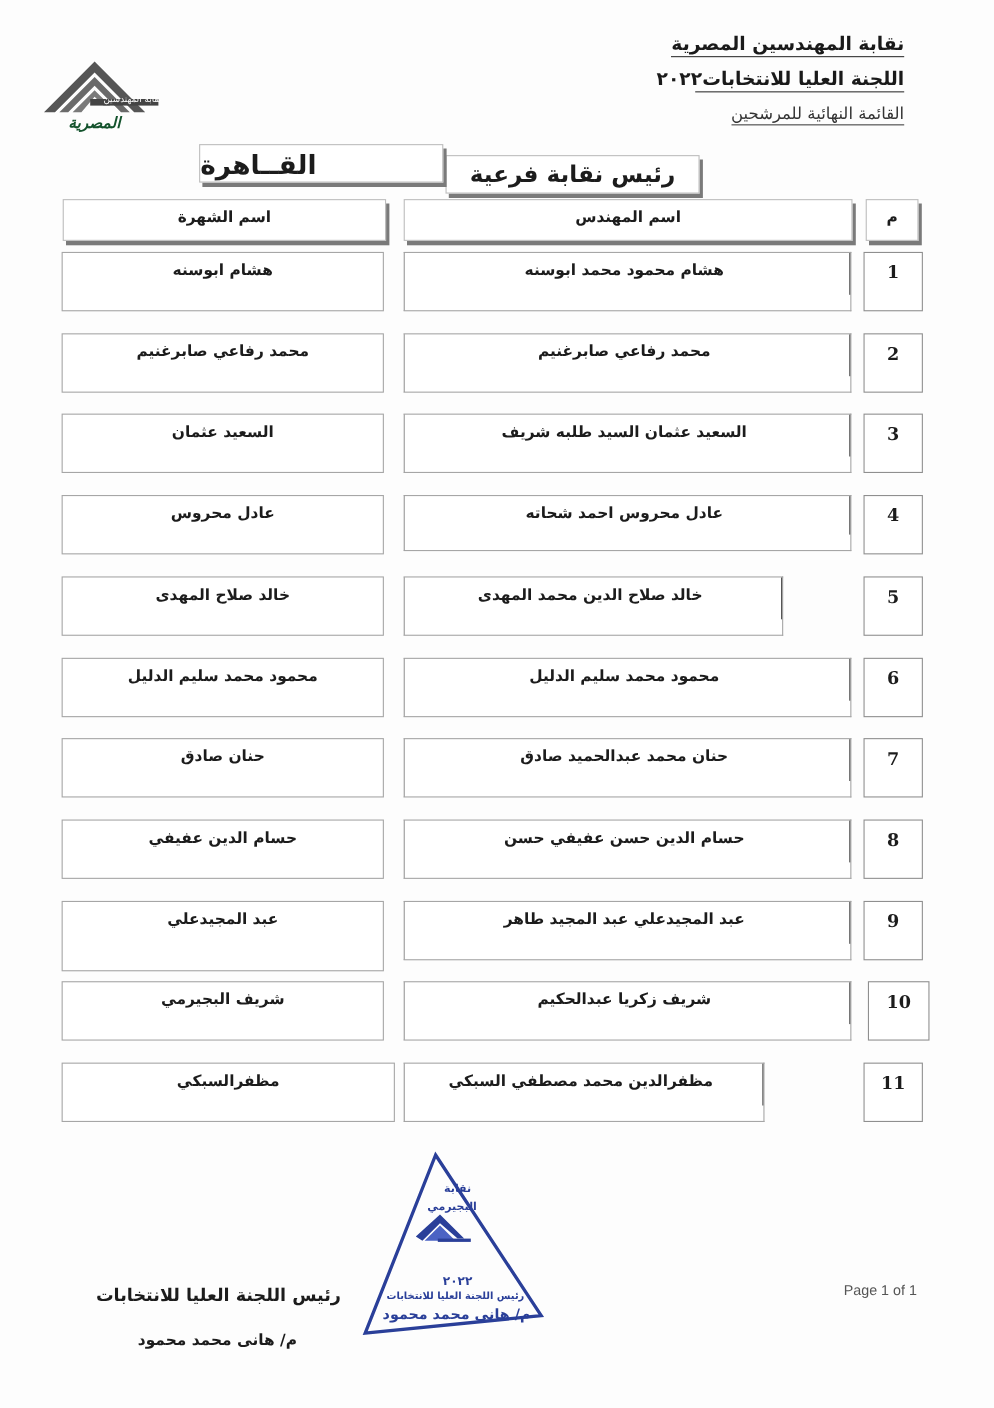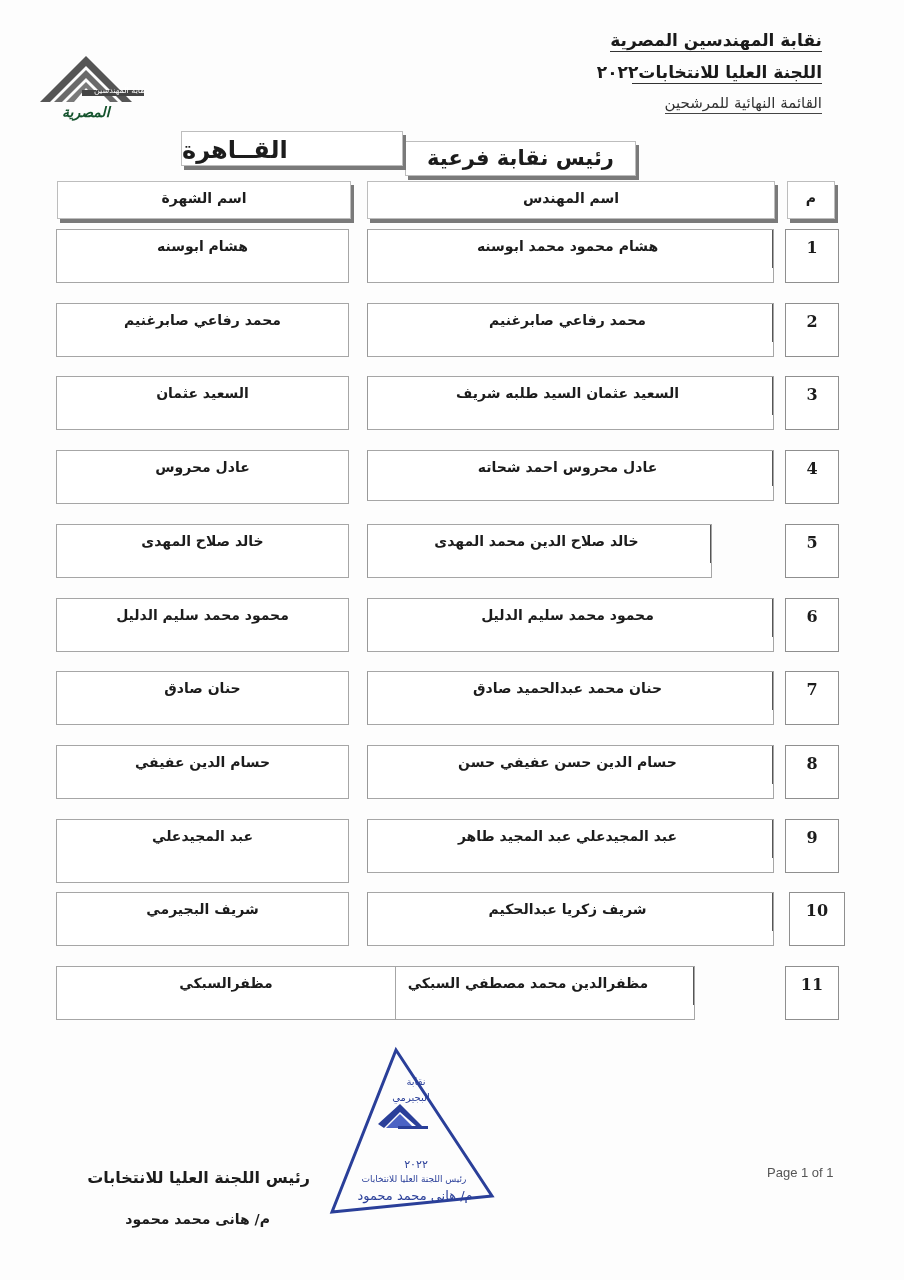--- a/index.html
+++ b/index.html
@@ -33,21 +33,21 @@
 
     .name-box { border-left: 1px solid #999; }
     .name-box::after { content: ""; position: absolute; right: 0; top: 0; bottom: 14px; border-right: 1.5px solid #555; }
 
     
     .sig-title { position: absolute; left: 70px; top: 1168px; width: 240px; direction: rtl; text-align: right; font-size: 16px; font-weight: bold; white-space: nowrap; }
     .sig-name { position: absolute; left: 70px; top: 1211px; width: 200px; direction: rtl; text-align: right; font-size: 14px; font-weight: bold; white-space: nowrap; }
     .page-label { position: absolute; left: 767px; top: 1165px; font-family: "Liberation Sans", sans-serif; font-size: 13px; color: #555; white-space: nowrap; }
 
     .stamp { position: absolute; left: 326px; top: 1046px; width: 170px; height: 172px; }
-    .stamp-text { position: absolute; direction: rtl; text-align: center; color: #2a3f99; white-space: nowrap; font-weight: normal; }
+    .stamp-text { position: absolute; direction: rtl; text-align: center; color: #2a3f99; white-space: nowrap; font-weight: bold; }
   </style>
 </head>
 <body>
 
 <div class="logo">
   <svg width="110" height="75" viewBox="0 0 110 75">
     <polygon points="2,52 48,6 94,52 84,52 48,16 12,52" fill="#555"></polygon>
     <polygon points="16,52 48,20 80,52 72,52 48,28 24,52" fill="#6a6a6a"></polygon>
     <polygon points="28,52 48,32 62,46 56,46 48,38 36,52" fill="#7a7a7a"></polygon>
     <rect x="44" y="40" width="62" height="6" fill="#444"></rect>
@@ -188,21 +188,21 @@
         <div class="txt">شريف البجيرمي</div>
       </div>
     </div>
     <div>
       <div class="box num-box" style="left:785px;top:966px;width:54px;height:54px;">
         <div class="txt">11</div>
       </div>
       <div class="box name-box" style="left:367px;top:966px;width:328px;height:54px;">
         <div class="txt">مظفرالدين محمد مصطفي السبكي</div>
       </div>
-      <div class="box nick-box" style="left:56px;top:966px;width:340px;height:54px;">
+      <div class="box nick-box" style="left:56px;top:966px;width:303px;height:54px;">
         <div class="txt">مظفرالسبكي</div>
       </div>
     </div>
   </div>
 
 <div class="stamp">
   <svg width="170" height="172" viewBox="0 0 170 172" style="position:absolute;left:0;top:0;">
     <polygon points="70,4 166,150 6,166" fill="none" stroke="#2a3f99" stroke-width="3"></polygon>
     <polygon points="52,78 74,58 96,80 90,80 74,66 58,82" fill="#2a3f99"></polygon>
     <polygon points="60,82 74,68 88,82" fill="#4b63c4"></polygon>

